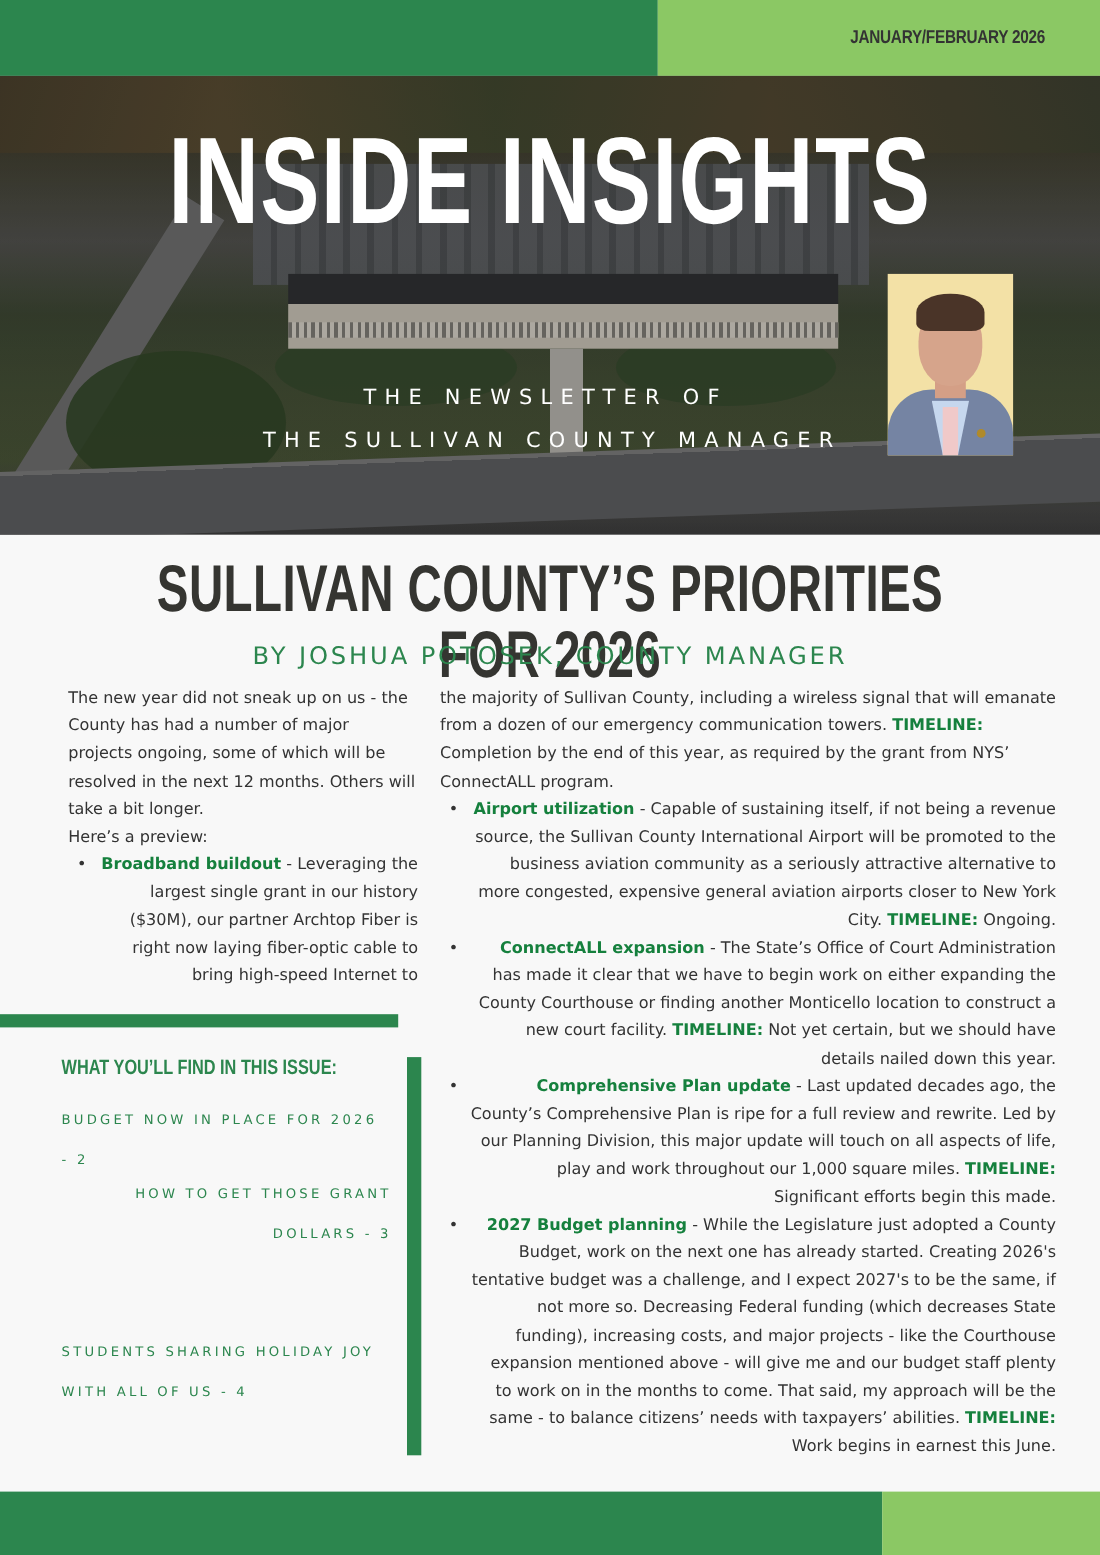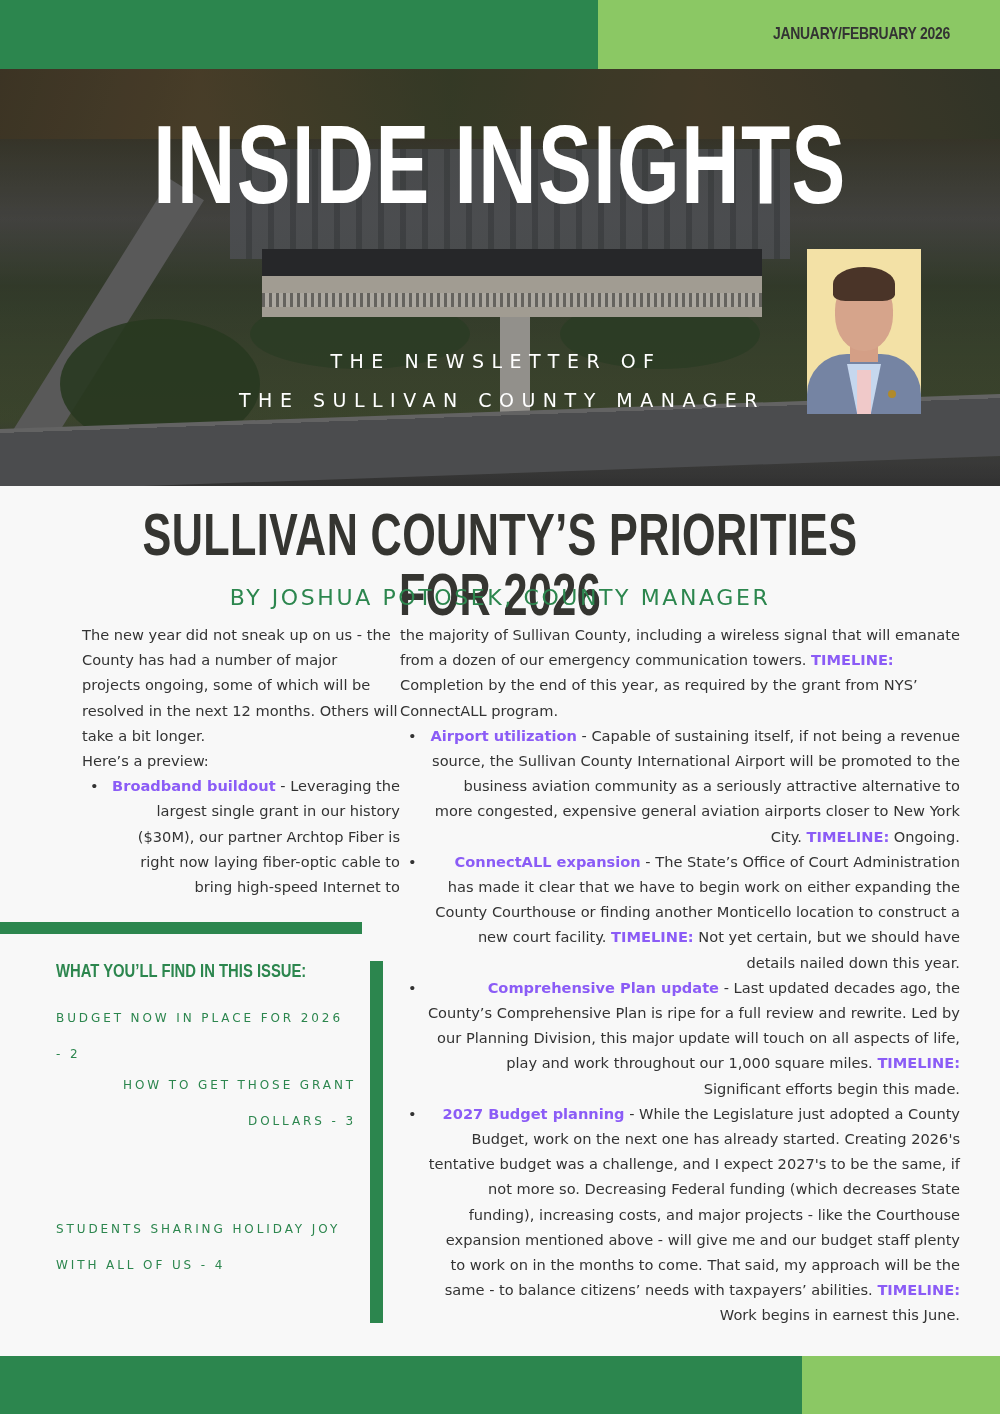--- a/index.html
+++ b/index.html
@@ -69,23 +69,23 @@
     position: absolute; left: 0; top: 505px; width: 1000px; text-align: center;
     font-family: "Liberation Sans", sans-serif; font-weight: bold; font-size: 60px; line-height: 1;
     color: #353531; letter-spacing: 0.5px; transform: scaleX(0.72); transform-origin: center;
   }
   .byline {
     position: absolute; left: 0; top: 585px; width: 1000px; text-align: center;
     font-family: "DejaVu Sans", sans-serif; font-size: 22px; color: #2c864e; letter-spacing: 2.6px;
   }
 
   .body-text { font-family: "DejaVu Sans", sans-serif; font-size: 14.6px; line-height: 25.2px; color: #333; }
-  .body-text b { font-weight: bold; color: #8b5cf6; }
+  .body-text b { font-weight: bold; color: #15803d; }
 
-  .col-left { position: absolute; left: 62px; top: 622px; width: 318px; margin-left: 20px; }
+  .col-left { position: absolute; left: 62px; top: 622px; width: 318px; }
   .col-left ul { list-style: none; margin-left: 0; }
   .col-left li, .col-right li { position: relative; padding-left: 27px; text-align: right; }
   .col-left li::before, .col-right li::before {
     content: "•"; position: absolute; left: 8px; top: 0; color: #333;
   }
   .col-right { position: absolute; left: 400px; top: 622px; width: 560px; }
   .col-right ul { list-style: none; }
 
   .toc-rule-h { position: absolute; left: 0; top: 922px; width: 362px; height: 12px; background: #2c864e; }
   .toc-rule-v { position: absolute; left: 370px; top: 961px; width: 13px; height: 362px; background: #2c864e; }

